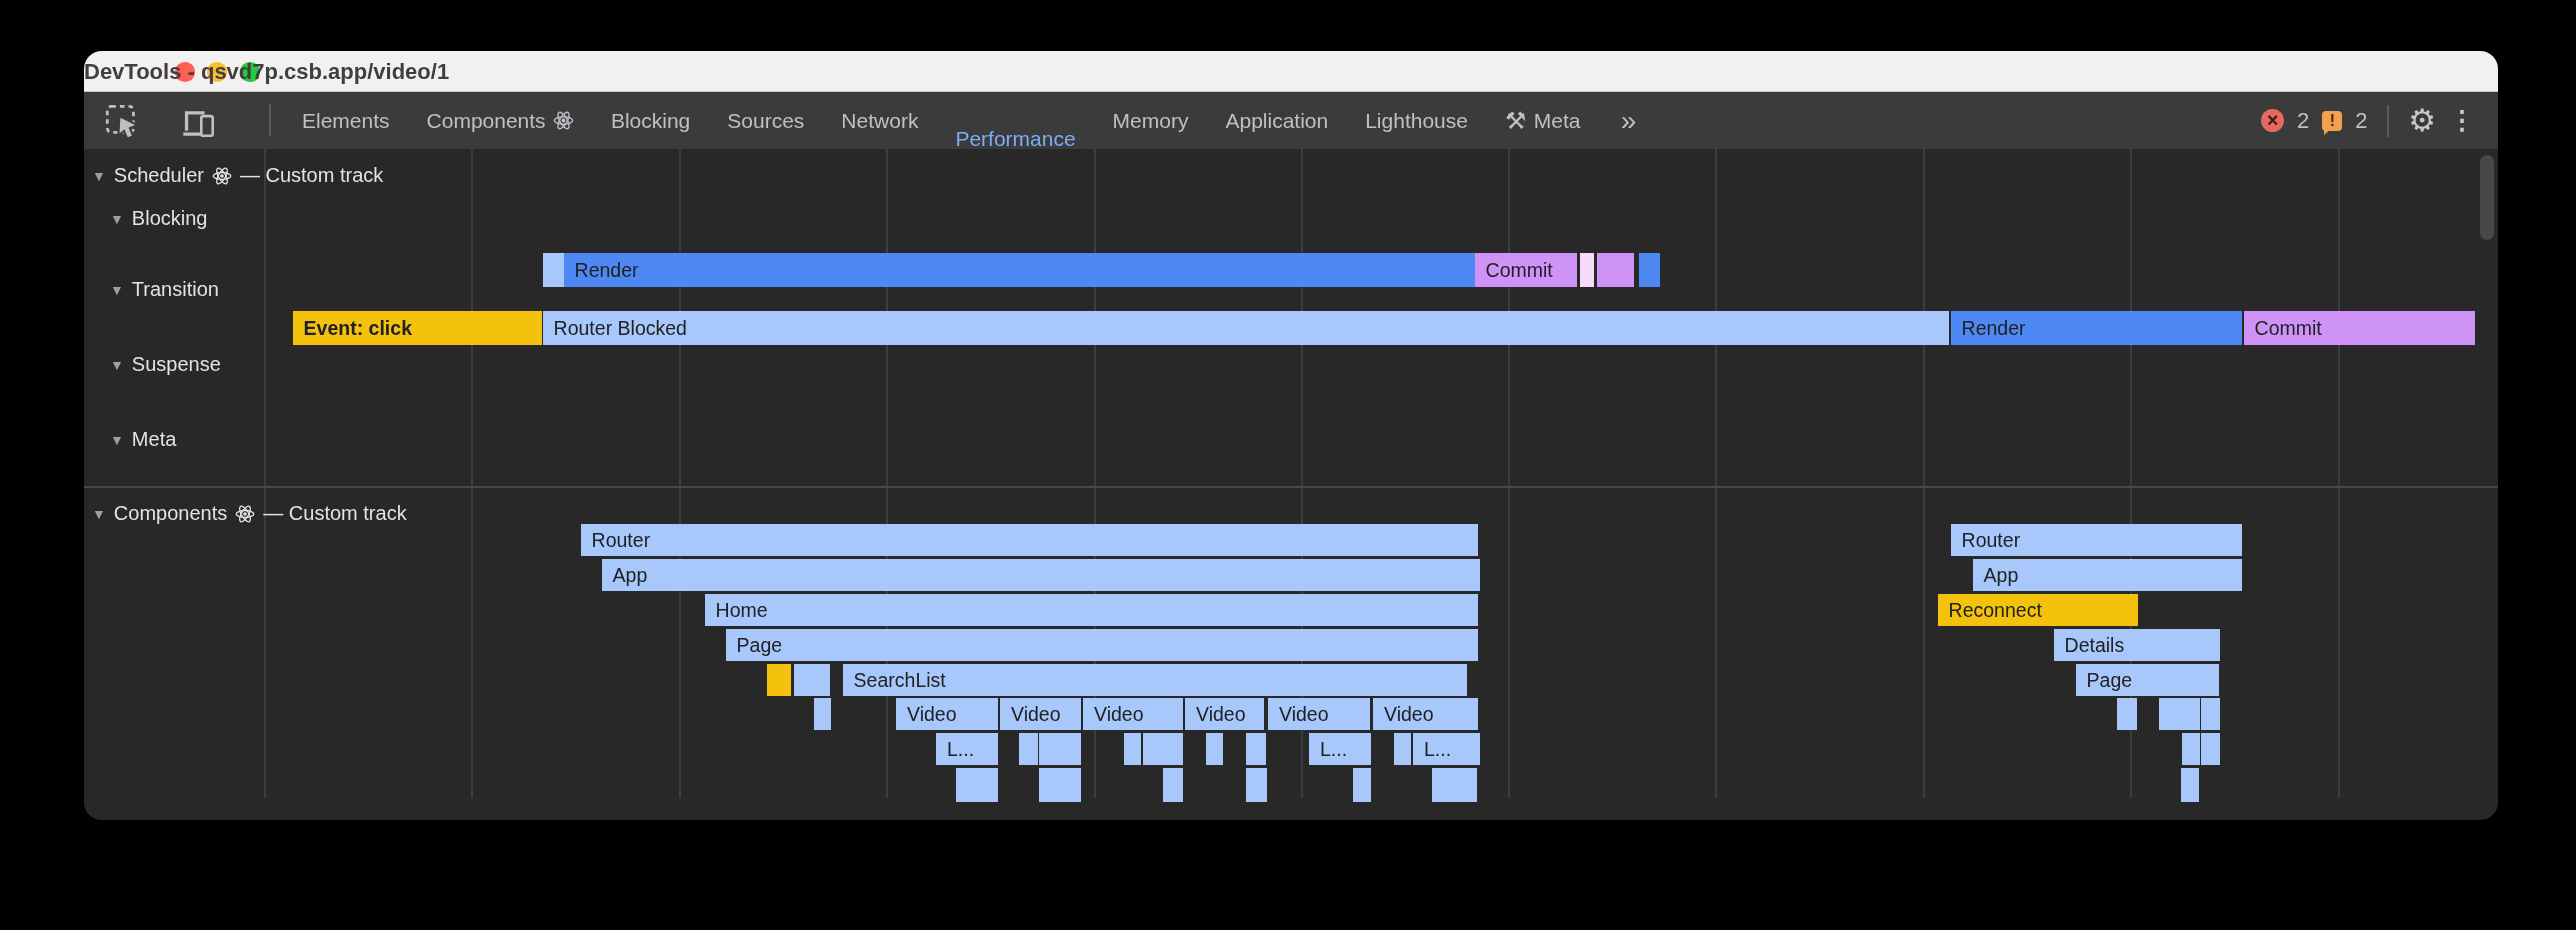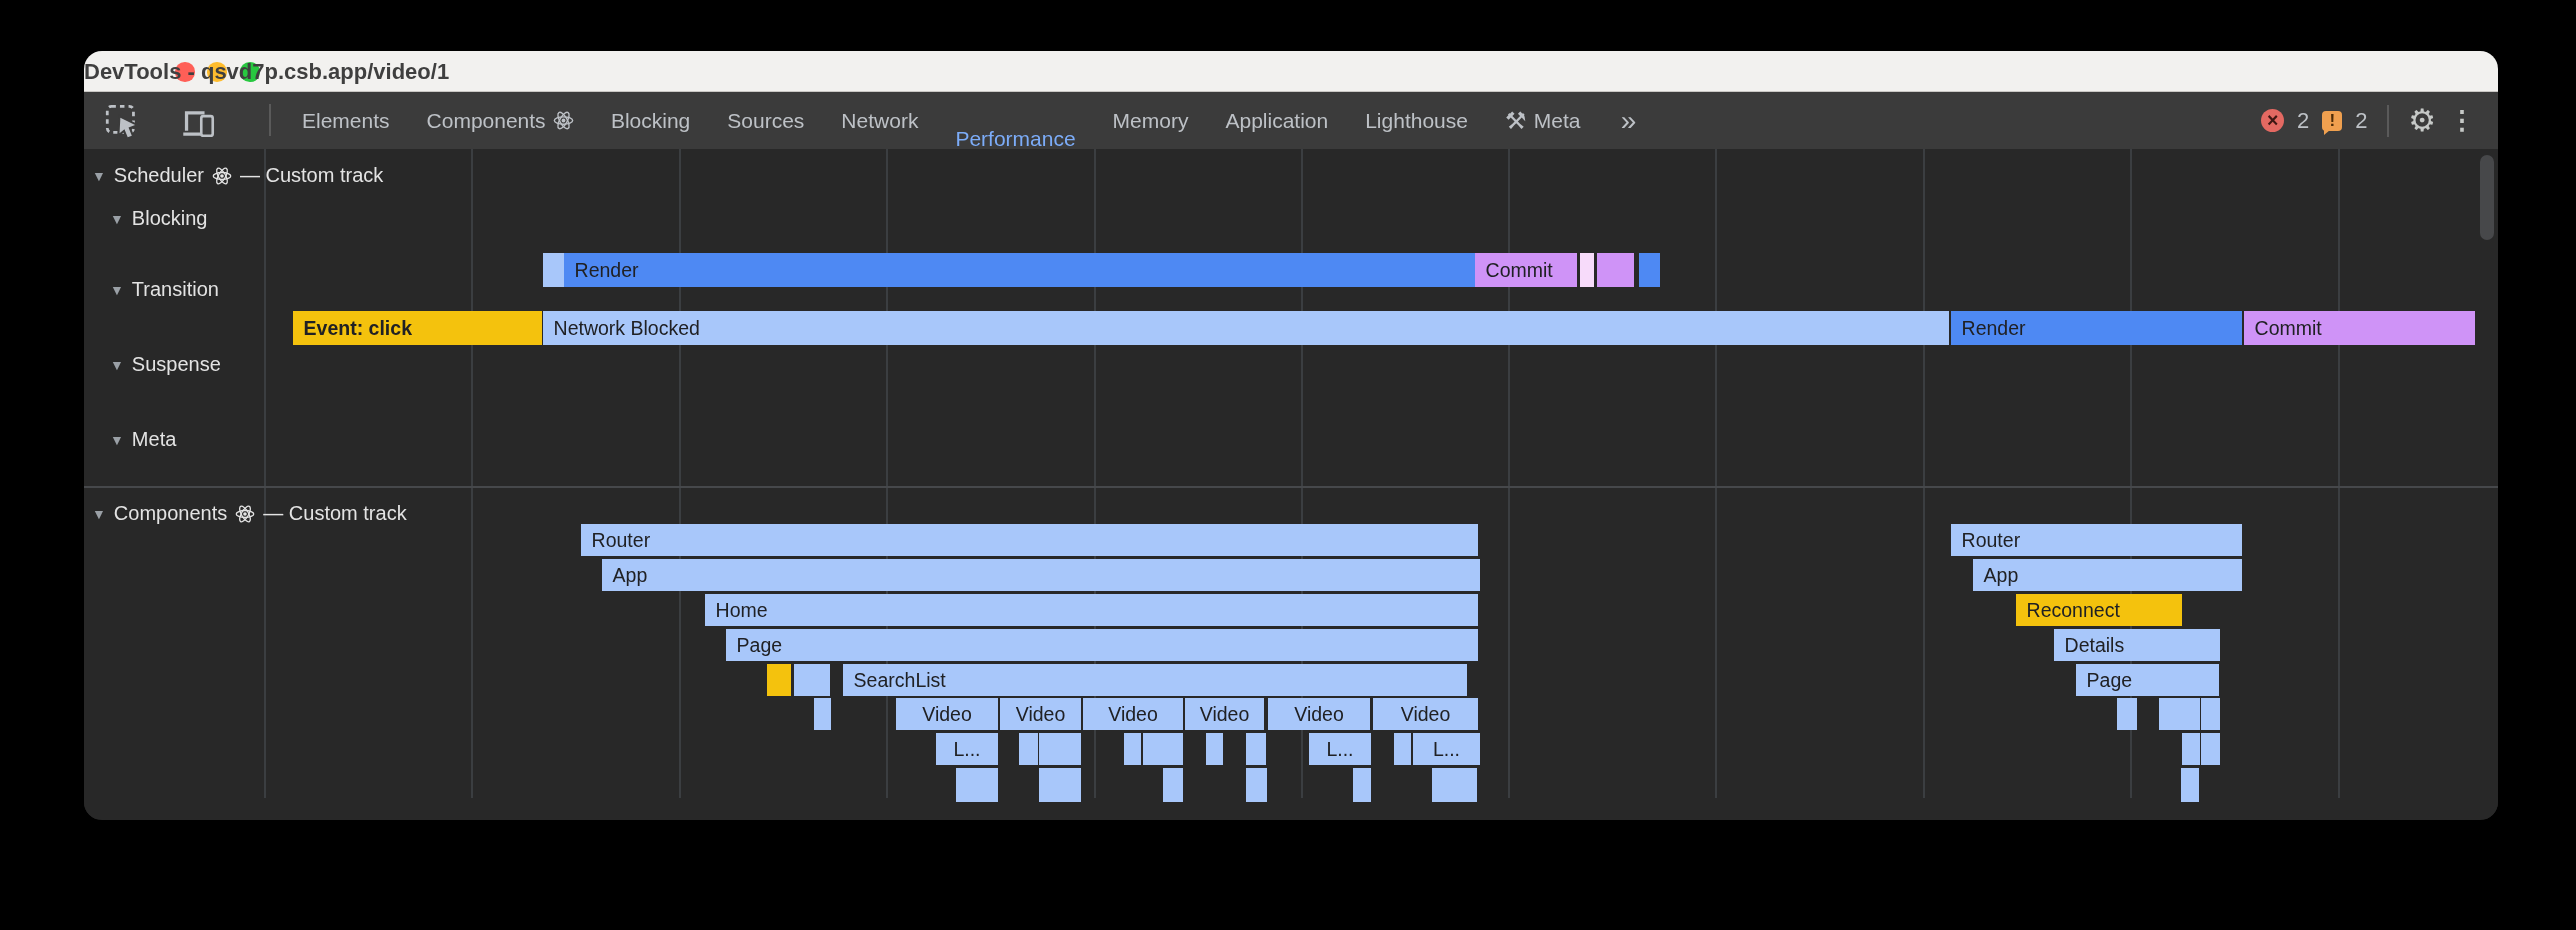--- a/index.html
+++ b/index.html
@@ -40,21 +40,21 @@
   
   #content{position:absolute;left:0;top:98px;width:100%;height:670px;background:#282828;}
   .gridline{position:absolute;top:0;width:1.6px;height:649px;background:#3b3e41;}
   #section-sep{position:absolute;left:0;top:337px;width:100%;height:1.6px;background:#46484b;}
   .trk-header,.trk-lane{position:absolute;display:flex;align-items:center;gap:8px;color:#e3e3e3;
       font-size:20px;white-space:nowrap;}
   .tri{color:#9aa0a6;font-size:14px;}
   .atomsvg{width:20px;height:20px;color:#e3e3e3;}
   .bar{position:absolute;font-size:19.5px;color:#202124;white-space:nowrap;overflow:hidden;
        padding-left:10.6px;box-sizing:border-box;}
-  .bar.c{padding-left:0;text-align:center;}
+  .bar.c{padding-left:11px;}
   #scrollbar{position:absolute;border-radius:7.3px;background:#47484a;}
 </style>
 </head>
 <body>
 
 <div id="stage">
   <div id="window">
 
     <div id="titlebar">
       <div class="light" style="left: 91px; background: rgb(255, 95, 87);" id="light-close"></div>
@@ -184,29 +184,29 @@
           </div>
         </div>
       <div id="bars">
           <div class="bar" style="left: 459px; top: 104px; width: 21px; height: 34px; line-height: 35px; background: rgb(168, 199, 250);"></div>
           <div class="bar" style="left: 480px; top: 104px; width: 911px; height: 34px; line-height: 35px; background: rgb(78, 137, 243);">Render</div>
           <div class="bar" style="left: 1391px; top: 104px; width: 102px; height: 34px; line-height: 35px; background: rgb(207, 147, 247);">Commit</div>
           <div class="bar" style="left: 1496px; top: 104px; width: 14px; height: 34px; line-height: 35px; background: rgb(247, 219, 250);"></div>
           <div class="bar" style="left: 1513px; top: 104px; width: 37px; height: 34px; line-height: 35px; background: rgb(207, 147, 247);"></div>
           <div class="bar" style="left: 1555px; top: 104px; width: 21px; height: 34px; line-height: 35px; background: rgb(78, 137, 243);"></div>
           <div class="bar" style="left: 209px; top: 162px; width: 249px; height: 34px; line-height: 35px; background: rgb(244, 194, 13); font-weight: bold;">Event: click</div>
-          <div class="bar" style="left: 459px; top: 162px; width: 1406px; height: 34px; line-height: 35px; background: rgb(168, 199, 250);">Network Blocked</div>
+          <div class="bar" style="left: 459px; top: 162px; width: 1406px; height: 34px; line-height: 35px; background: rgb(168, 199, 250);">Router Blocked</div>
           <div class="bar" style="left: 1867px; top: 162px; width: 291px; height: 34px; line-height: 35px; background: rgb(78, 137, 243);">Render</div>
           <div class="bar" style="left: 2160px; top: 162px; width: 231px; height: 34px; line-height: 35px; background: rgb(207, 147, 247);">Commit</div>
           <div class="bar" style="left: 497px; top: 375px; width: 897px; height: 32px; line-height: 33px; background: rgb(168, 199, 250);">Router</div>
           <div class="bar" style="left: 1867px; top: 375px; width: 291px; height: 32px; line-height: 33px; background: rgb(168, 199, 250);">Router</div>
           <div class="bar" style="left: 518px; top: 410px; width: 878px; height: 32px; line-height: 33px; background: rgb(168, 199, 250);">App</div>
           <div class="bar" style="left: 1889px; top: 410px; width: 269px; height: 32px; line-height: 33px; background: rgb(168, 199, 250);">App</div>
           <div class="bar" style="left: 621px; top: 445px; width: 773px; height: 32px; line-height: 33px; background: rgb(168, 199, 250);">Home</div>
-          <div class="bar" style="left: 1932px; top: 445px; width: 166px; height: 32px; line-height: 33px; background: rgb(244, 194, 13);">Reconnect</div>
+          <div class="bar" style="left: 1854px; top: 445px; width: 200px; height: 32px; line-height: 33px; background: rgb(244, 194, 13);">Reconnect</div>
           <div class="bar" style="left: 642px; top: 480px; width: 752px; height: 32px; line-height: 33px; background: rgb(168, 199, 250);">Page</div>
           <div class="bar" style="left: 1970px; top: 480px; width: 166px; height: 32px; line-height: 33px; background: rgb(168, 199, 250);">Details</div>
           <div class="bar" style="left: 683px; top: 515px; width: 24px; height: 32px; line-height: 33px; background: rgb(244, 194, 13);"></div>
           <div class="bar" style="left: 710px; top: 515px; width: 36px; height: 32px; line-height: 33px; background: rgb(168, 199, 250);"></div>
           <div class="bar" style="left: 759px; top: 515px; width: 624px; height: 32px; line-height: 33px; background: rgb(168, 199, 250);">SearchList</div>
           <div class="bar" style="left: 1992px; top: 515px; width: 143px; height: 32px; line-height: 33px; background: rgb(168, 199, 250);">Page</div>
           <div class="bar" style="left: 730px; top: 549px; width: 17px; height: 32px; line-height: 33px; background: rgb(168, 199, 250);"></div>
           <div class="bar c" style="left: 812px; top: 549px; width: 102px; height: 32px; line-height: 33px; background: rgb(168, 199, 250);">Video</div>
           <div class="bar c" style="left: 916px; top: 549px; width: 81px; height: 32px; line-height: 33px; background: rgb(168, 199, 250);">Video</div>
           <div class="bar c" style="left: 999px; top: 549px; width: 100px; height: 32px; line-height: 33px; background: rgb(168, 199, 250);">Video</div>

